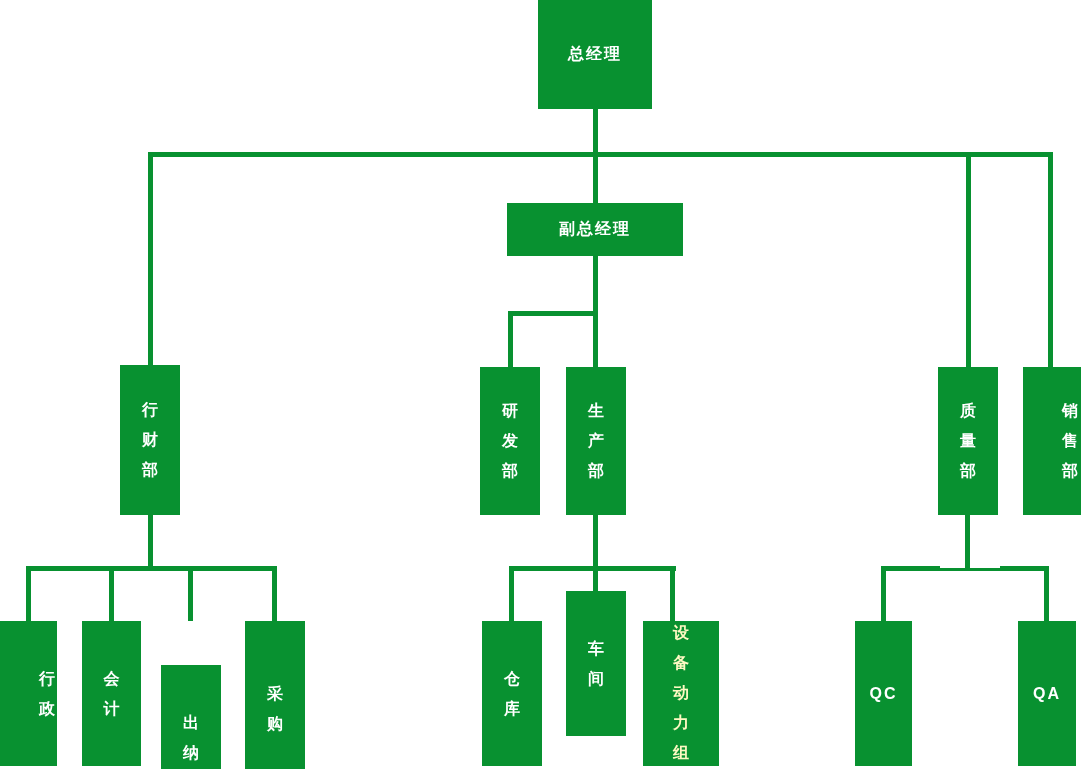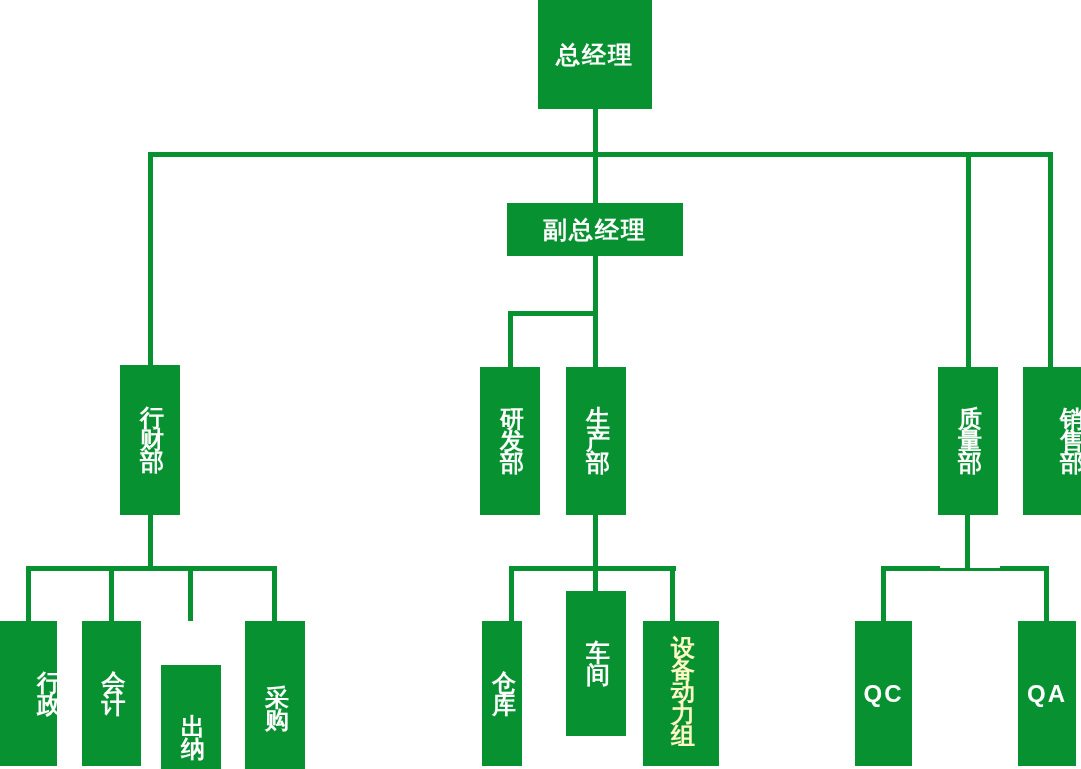--- a/index.html
+++ b/index.html
@@ -17,33 +17,33 @@
   }
   .seg {
     position: absolute;
   }
   .node {
     position: absolute;
     display: flex;
     align-items: center;
     justify-content: center;
     font-weight: bold;
-    font-size: 24px;
+    font-size: 16px;
     box-sizing: border-box;
     cursor: default;
   }
   .node.h .lbl {
     white-space: nowrap;
     letter-spacing: 2px;
     text-align: center;
   }
   .node.v .lbl {
     width: 20px;
-    line-height: 22px;
-    text-align: left;
+    line-height: 30px;
+    text-align: center;
     word-break: break-all;
     overflow-wrap: break-word;
   }
 </style>
 </head>
 <body>
 
 <div id="canvas">
   <div id="connectors">
       <div class="seg" style="left: 593px; top: 109px; width: 5px; height: 94px; background: rgb(8, 145, 48);"></div>
@@ -98,21 +98,21 @@
     </div>
   <div class="node v" style="left: 82px; top: 621px; width: 59px; height: 145px; background: rgb(8, 145, 48); color: rgb(255, 255, 255);">
       <span class="lbl">会计</span>
     </div>
   <div class="node v" style="left: 161px; top: 621px; width: 60px; height: 145px; background: rgb(8, 145, 48); color: rgb(255, 255, 255); margin-top: 44px;">
       <span class="lbl">出纳</span>
     </div>
   <div class="node v" style="left: 245px; top: 621px; width: 60px; height: 176px; background: rgb(8, 145, 48); color: rgb(255, 255, 255);">
       <span class="lbl">采购</span>
     </div>
-  <div class="node v" style="left: 482px; top: 621px; width: 40px; height: 145px; background: rgb(8, 145, 48); color: rgb(255, 255, 255);">
+  <div class="node v" style="left: 482px; top: 621px; width: 60px; height: 145px; background: rgb(8, 145, 48); color: rgb(255, 255, 255);">
       <span class="lbl">仓库</span>
     </div>
   <div class="node v" style="left: 566px; top: 591px; width: 60px; height: 145px; background: rgb(8, 145, 48); color: rgb(255, 255, 255);">
       <span class="lbl">车间</span>
     </div>
   <div class="node v" style="left: 643px; top: 621px; width: 76px; height: 145px; background: rgb(8, 145, 48); color: #fef9c3; font-family: Liberation Mono, monospace;">
       <span class="lbl">设备动力组</span>
     </div>
   <div class="node h" style="left: 855px; top: 621px; width: 57px; height: 145px; background: rgb(8, 145, 48); color: rgb(255, 255, 255);">
       <span class="lbl">QC</span>

